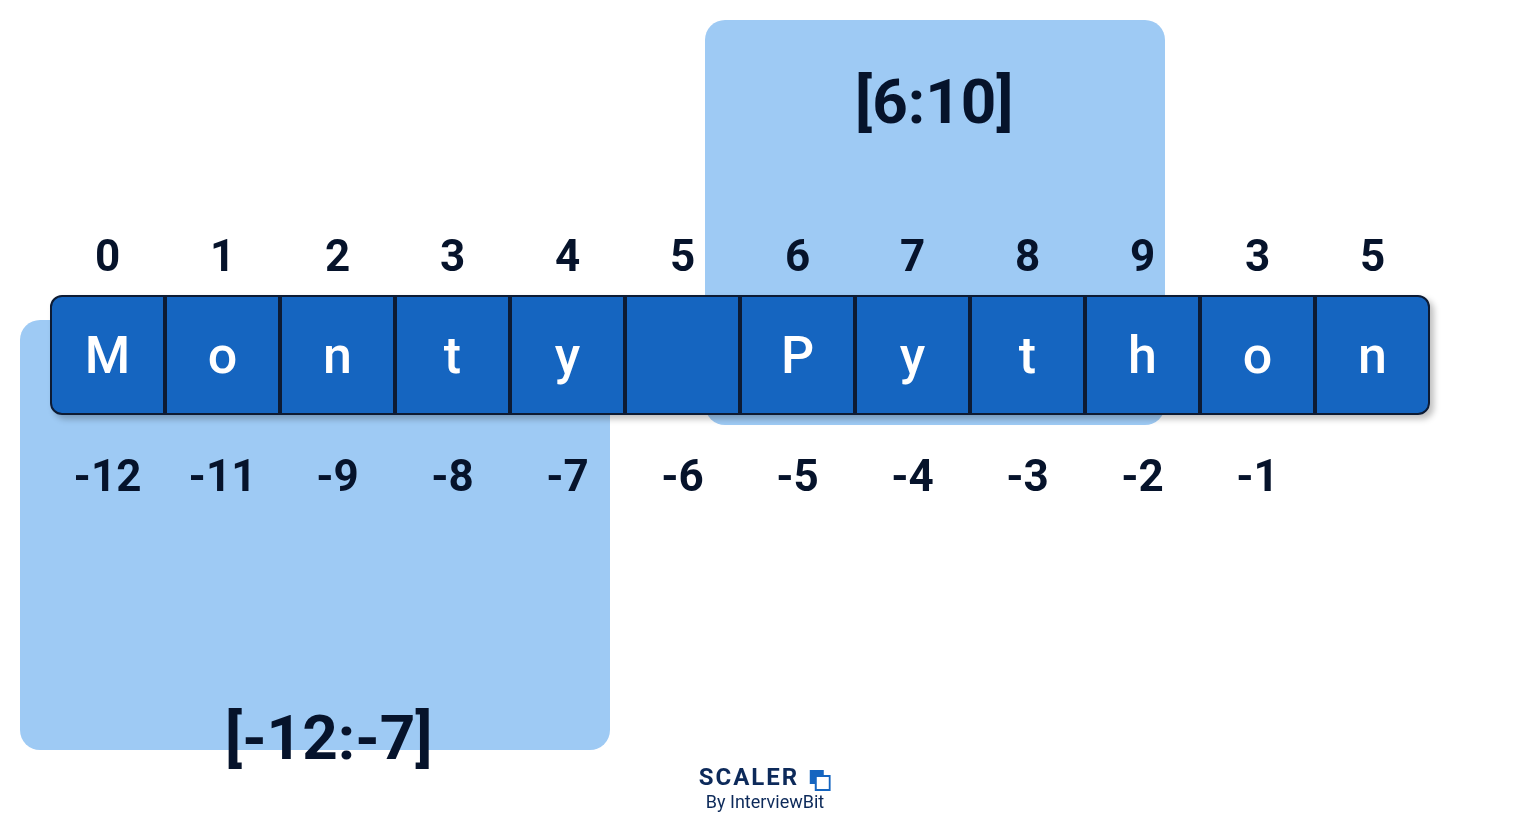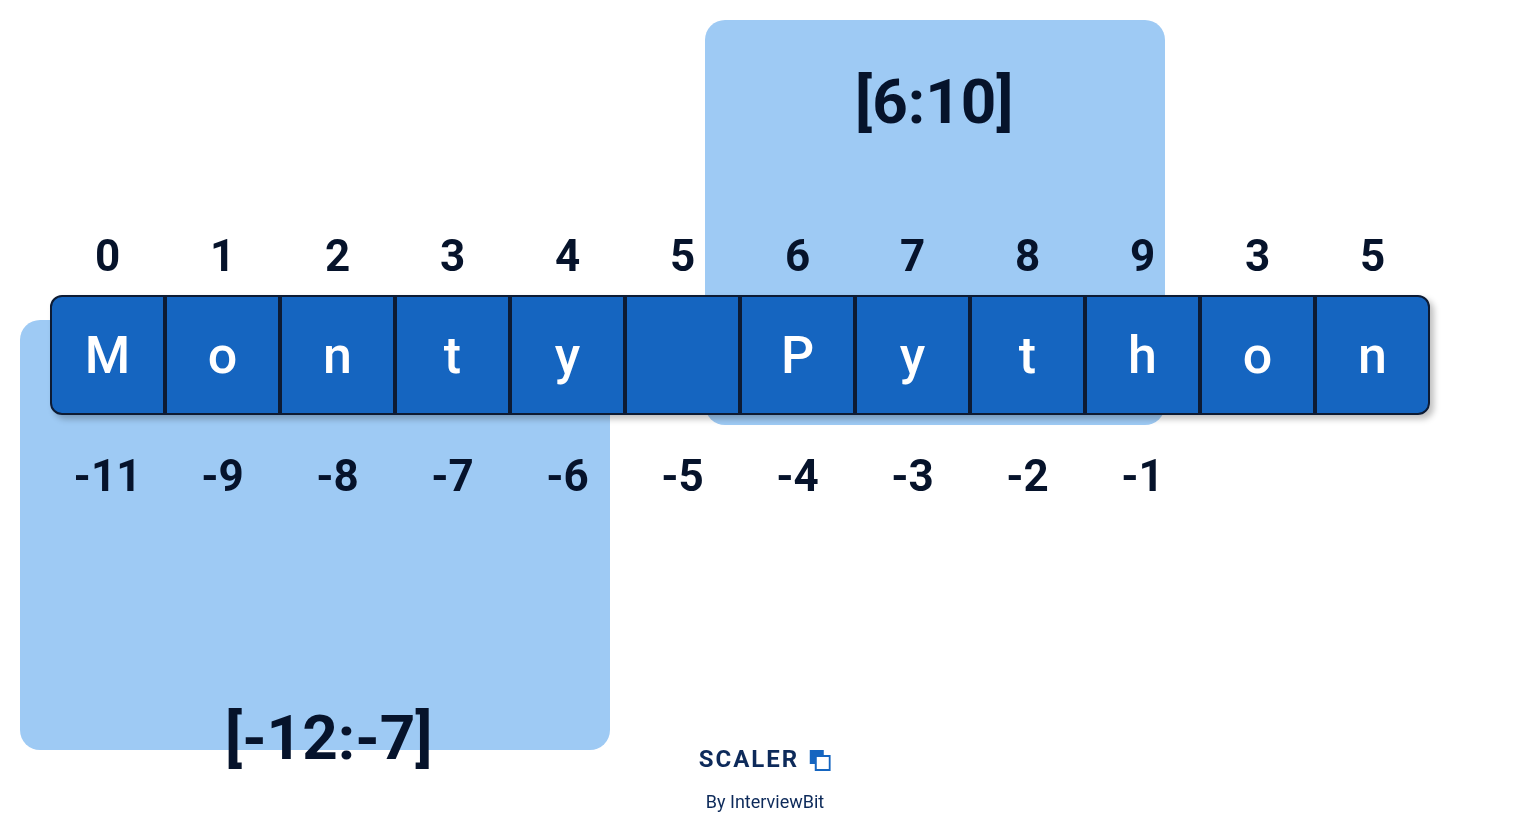--- a/index.html
+++ b/index.html
@@ -82,32 +82,32 @@
   .footer {
     position: absolute;
     bottom: 22px;
     left: 50%;
     transform: translateX(-50%);
     text-align: center;
     z-index: 10;
   }
   .footer-brand {
     display: flex;
-    align-items: center;
+    align-items: flex-end;
     justify-content: center;
     gap: 8px;
     font-size: 24px;
     font-weight: 700;
     letter-spacing: 2px;
     color: #0d2a5a;
   }
   .footer-byline {
     font-size: 18px;
     color: #0d2a5a;
-    margin-top: 18px;
+    margin-top: 0;
   }
   .logo-icon {
     width: 24px;
     height: 24px;
     display: inline-block;
   }
 </style>
 </head>
 <body>
 
@@ -145,20 +145,21 @@
       <div class="cell">P</div>
       <div class="cell">y</div>
       <div class="cell">t</div>
       <div class="cell">h</div>
       <div class="cell">o</div>
       <div class="cell">n</div>
     </div>
   </div>
 
   <div class="row bottom-indices">
+    <div class="index-cell">-12</div>
     <div class="index-cell">-11</div>
     <div class="index-cell">-9</div>
     <div class="index-cell">-8</div>
     <div class="index-cell">-7</div>
     <div class="index-cell">-6</div>
     <div class="index-cell">-5</div>
     <div class="index-cell">-4</div>
     <div class="index-cell">-3</div>
     <div class="index-cell">-2</div>
     <div class="index-cell">-1</div>

